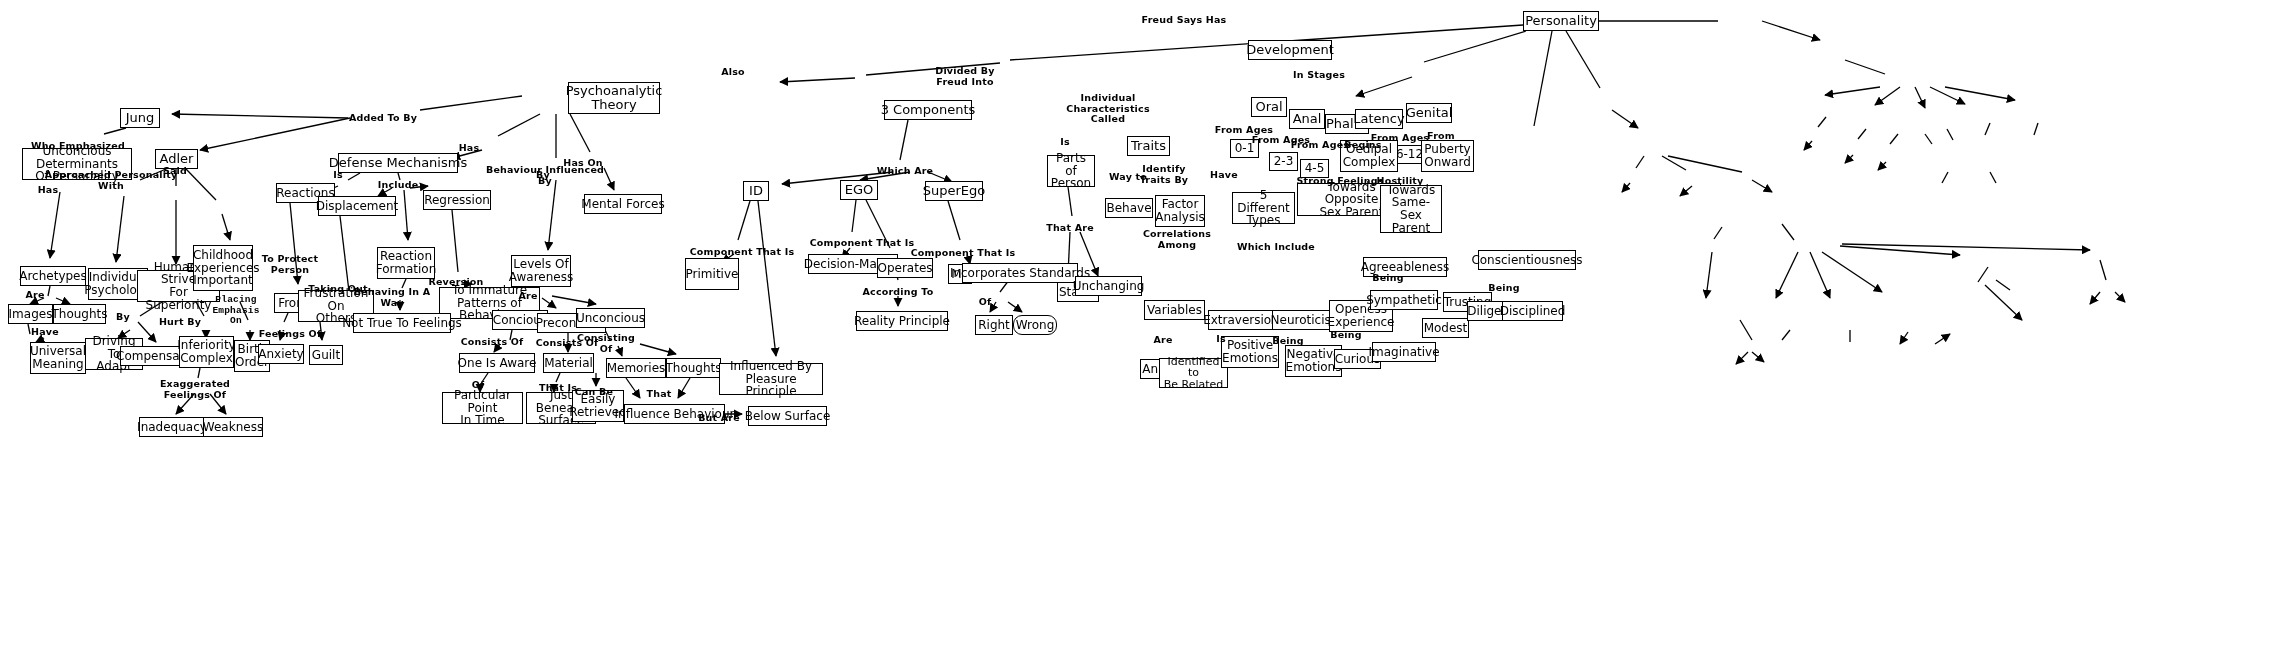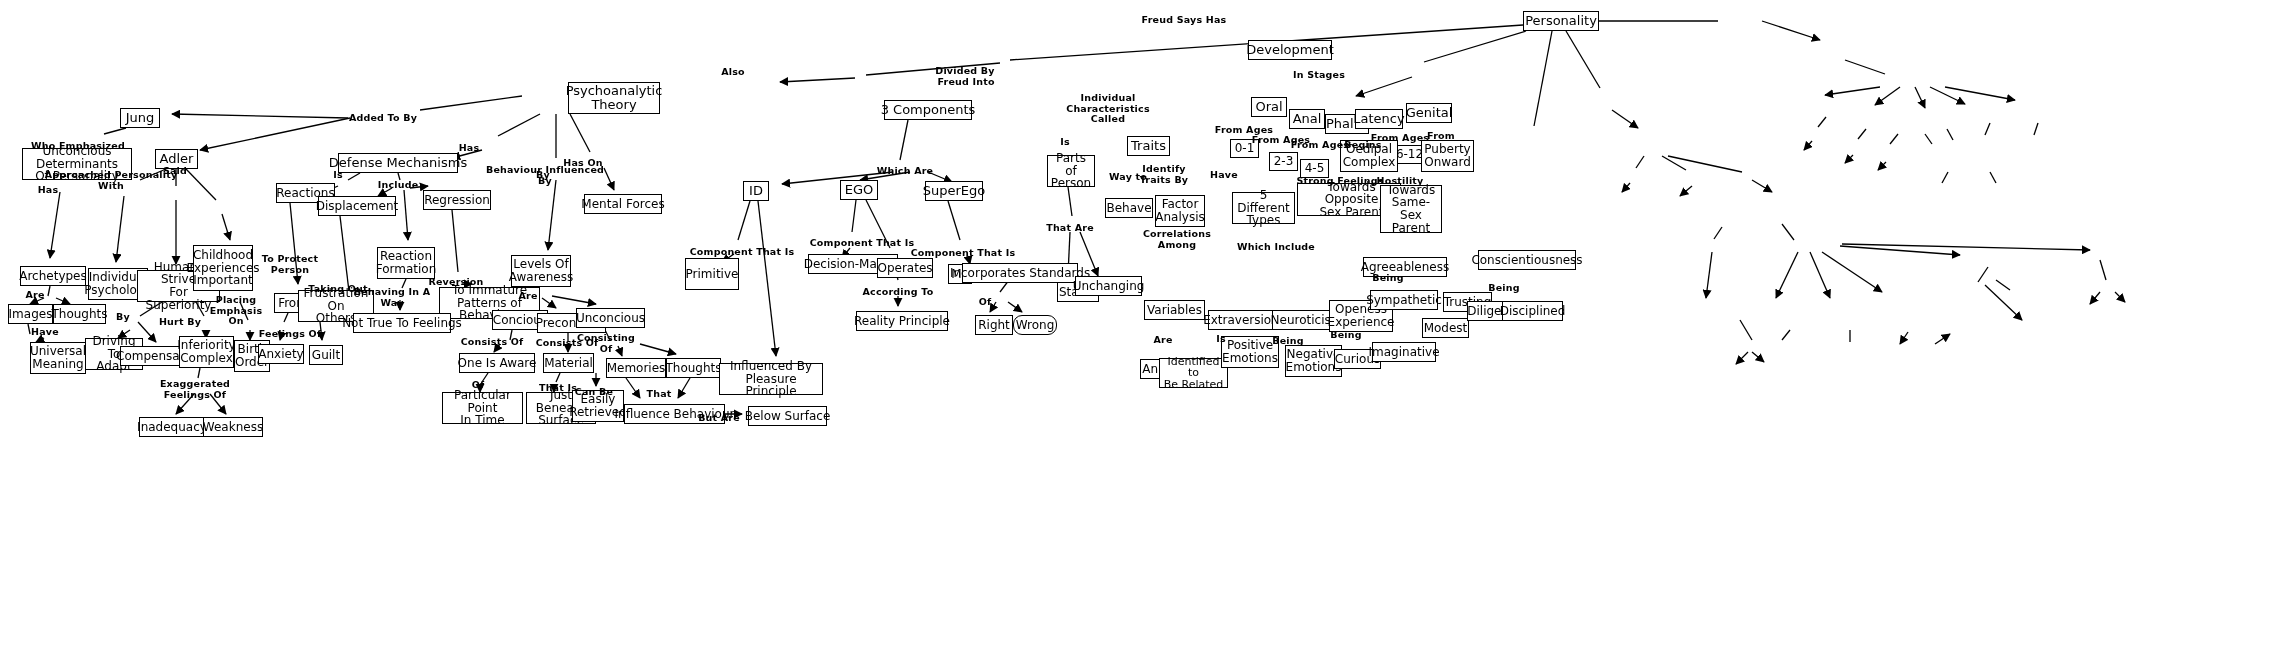--- a/index.html
+++ b/index.html
@@ -308,21 +308,21 @@
     <div class="node" style="left: 666px; top: 358px; width: 55px; height: 20px; font-size: 12px;">Thoughts</div>
     <div class="node wrap" style="left: 442px; top: 392px; width: 81px; height: 32px; font-size: 12px;">Particular Point<br>In Time</div>
     <div class="node wrap" style="left: 526px; top: 392px; width: 70px; height: 32px; font-size: 12px;">Just Beneath<br>Surface</div>
     <div class="node wrap" style="left: 572px; top: 390px; width: 52px; height: 32px; font-size: 12px;">Easily<br>Retrieved</div>
     <div class="node" style="left: 624px; top: 404px; width: 101px; height: 20px; font-size: 12px;">Influence Behaviour</div>
     <div class="node" style="left: 748px; top: 406px; width: 79px; height: 20px; font-size: 12px;">Below Surface</div>
     <div class="node wrap" style="left: 719px; top: 363px; width: 104px; height: 32px; font-size: 12px;">Influenced By<br>Pleasure Principle</div>
     <div class="lbl" style="left: 1184px; top: 15px;">Freud Says Has</div>
     <div class="lbl" style="left: 733px; top: 67px;">Also</div>
     <div class="lbl" style="left: 383px; top: 113px;">Added To By</div>
-    <div class="lbl wrap" style="left: 965px; top: 66px; text-align: right;">Divided By<br>Freud Into</div>
+    <div class="lbl wrap" style="left: 965px; top: 66px;">Divided By<br>Freud Into</div>
     <div class="lbl wrap" style="left: 1108px; top: 93px;">Individual<br>Characteristics<br>Called</div>
     <div class="lbl" style="left: 1065px; top: 137px;">Is</div>
     <div class="lbl" style="left: 1319px; top: 70px;">In Stages</div>
     <div class="lbl" style="left: 78px; top: 141px;">Who Emphasized</div>
     <div class="lbl" style="left: 469px; top: 143px;">Has</div>
     <div class="lbl wrap" style="left: 545px; top: 165px;">Behaviour Influenced<br>By</div>
     <div class="lbl" style="left: 583px; top: 158px;">Has On</div>
     <div class="lbl" style="left: 175px; top: 166px;">Said</div>
     <div class="lbl wrap" style="left: 111px; top: 170px;">Approached Personality<br>With</div>
     <div class="lbl" style="left: 48px; top: 185px;">Has</div>
@@ -351,21 +351,21 @@
     <div class="lbl" style="left: 1163px; top: 335px;">Are</div>
     <div class="lbl" style="left: 1221px; top: 334px;">Is</div>
     <div class="lbl" style="left: 1288px; top: 336px;">Being</div>
     <div class="lbl" style="left: 1346px; top: 330px;">Being</div>
     <div class="lbl" style="left: 1388px; top: 273px;">Being</div>
     <div class="lbl" style="left: 1504px; top: 283px;">Being</div>
     <div class="lbl" style="left: 35px; top: 290px;">Are</div>
     <div class="lbl" style="left: 45px; top: 327px;">Have</div>
     <div class="lbl" style="left: 123px; top: 312px;">By</div>
     <div class="lbl" style="left: 180px; top: 317px;">Hurt By</div>
-    <div class="lbl wrap" style="left: 236px; top: 295px;">Placing<br>Emphasis<br>On</div>
+    <div class="lbl wrap" style="left: 236px; top: 295px; font-family: Liberation Mono, monospace;">Placing<br>Emphasis<br>On</div>
     <div class="lbl wrap" style="left: 195px; top: 379px;">Exaggerated<br>Feelings Of</div>
     <div class="lbl wrap" style="left: 290px; top: 254px;">To Protect<br>Person</div>
     <div class="lbl" style="left: 338px; top: 284px;">Taking Out</div>
     <div class="lbl wrap" style="left: 392px; top: 287px;">Behaving In A<br>Way</div>
     <div class="lbl" style="left: 456px; top: 277px;">Reversion</div>
     <div class="lbl" style="left: 290px; top: 329px;">Feelings Of</div>
     <div class="lbl" style="left: 543px; top: 170px;">By</div>
     <div class="lbl" style="left: 528px; top: 291px;">Are</div>
     <div class="lbl" style="left: 492px; top: 337px;">Consists Of</div>
     <div class="lbl" style="left: 567px; top: 338px;">Consists Of</div>

